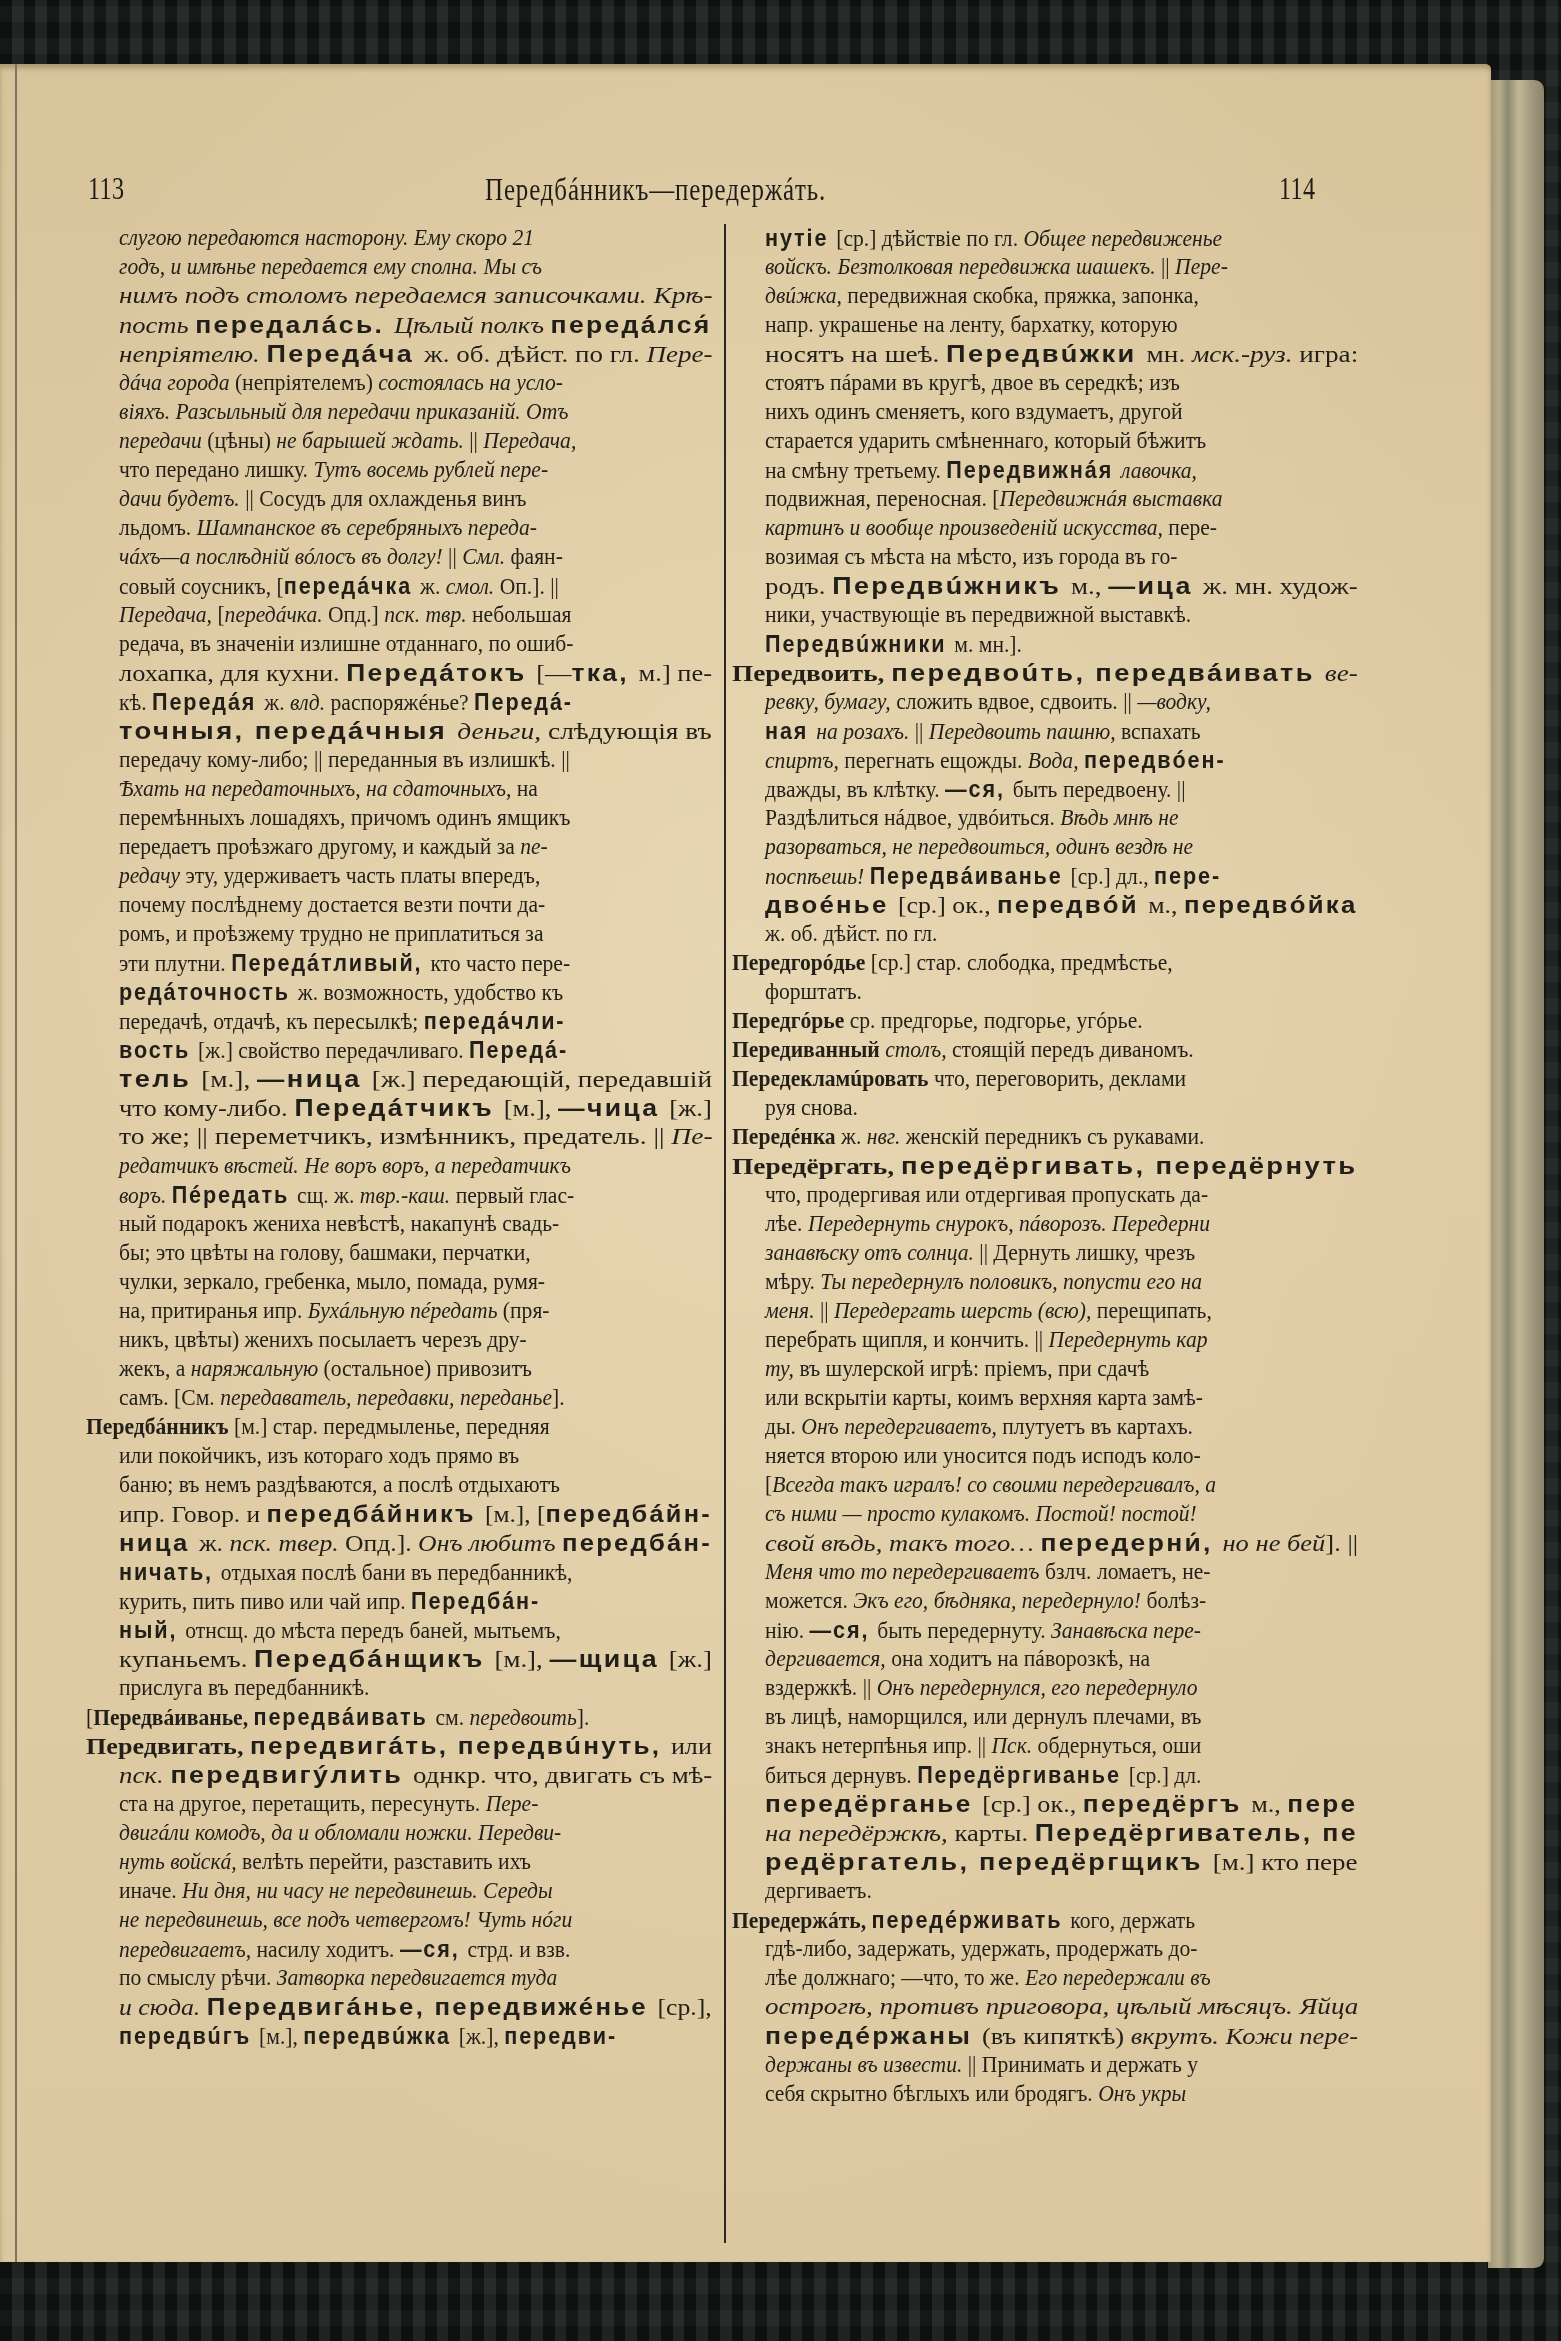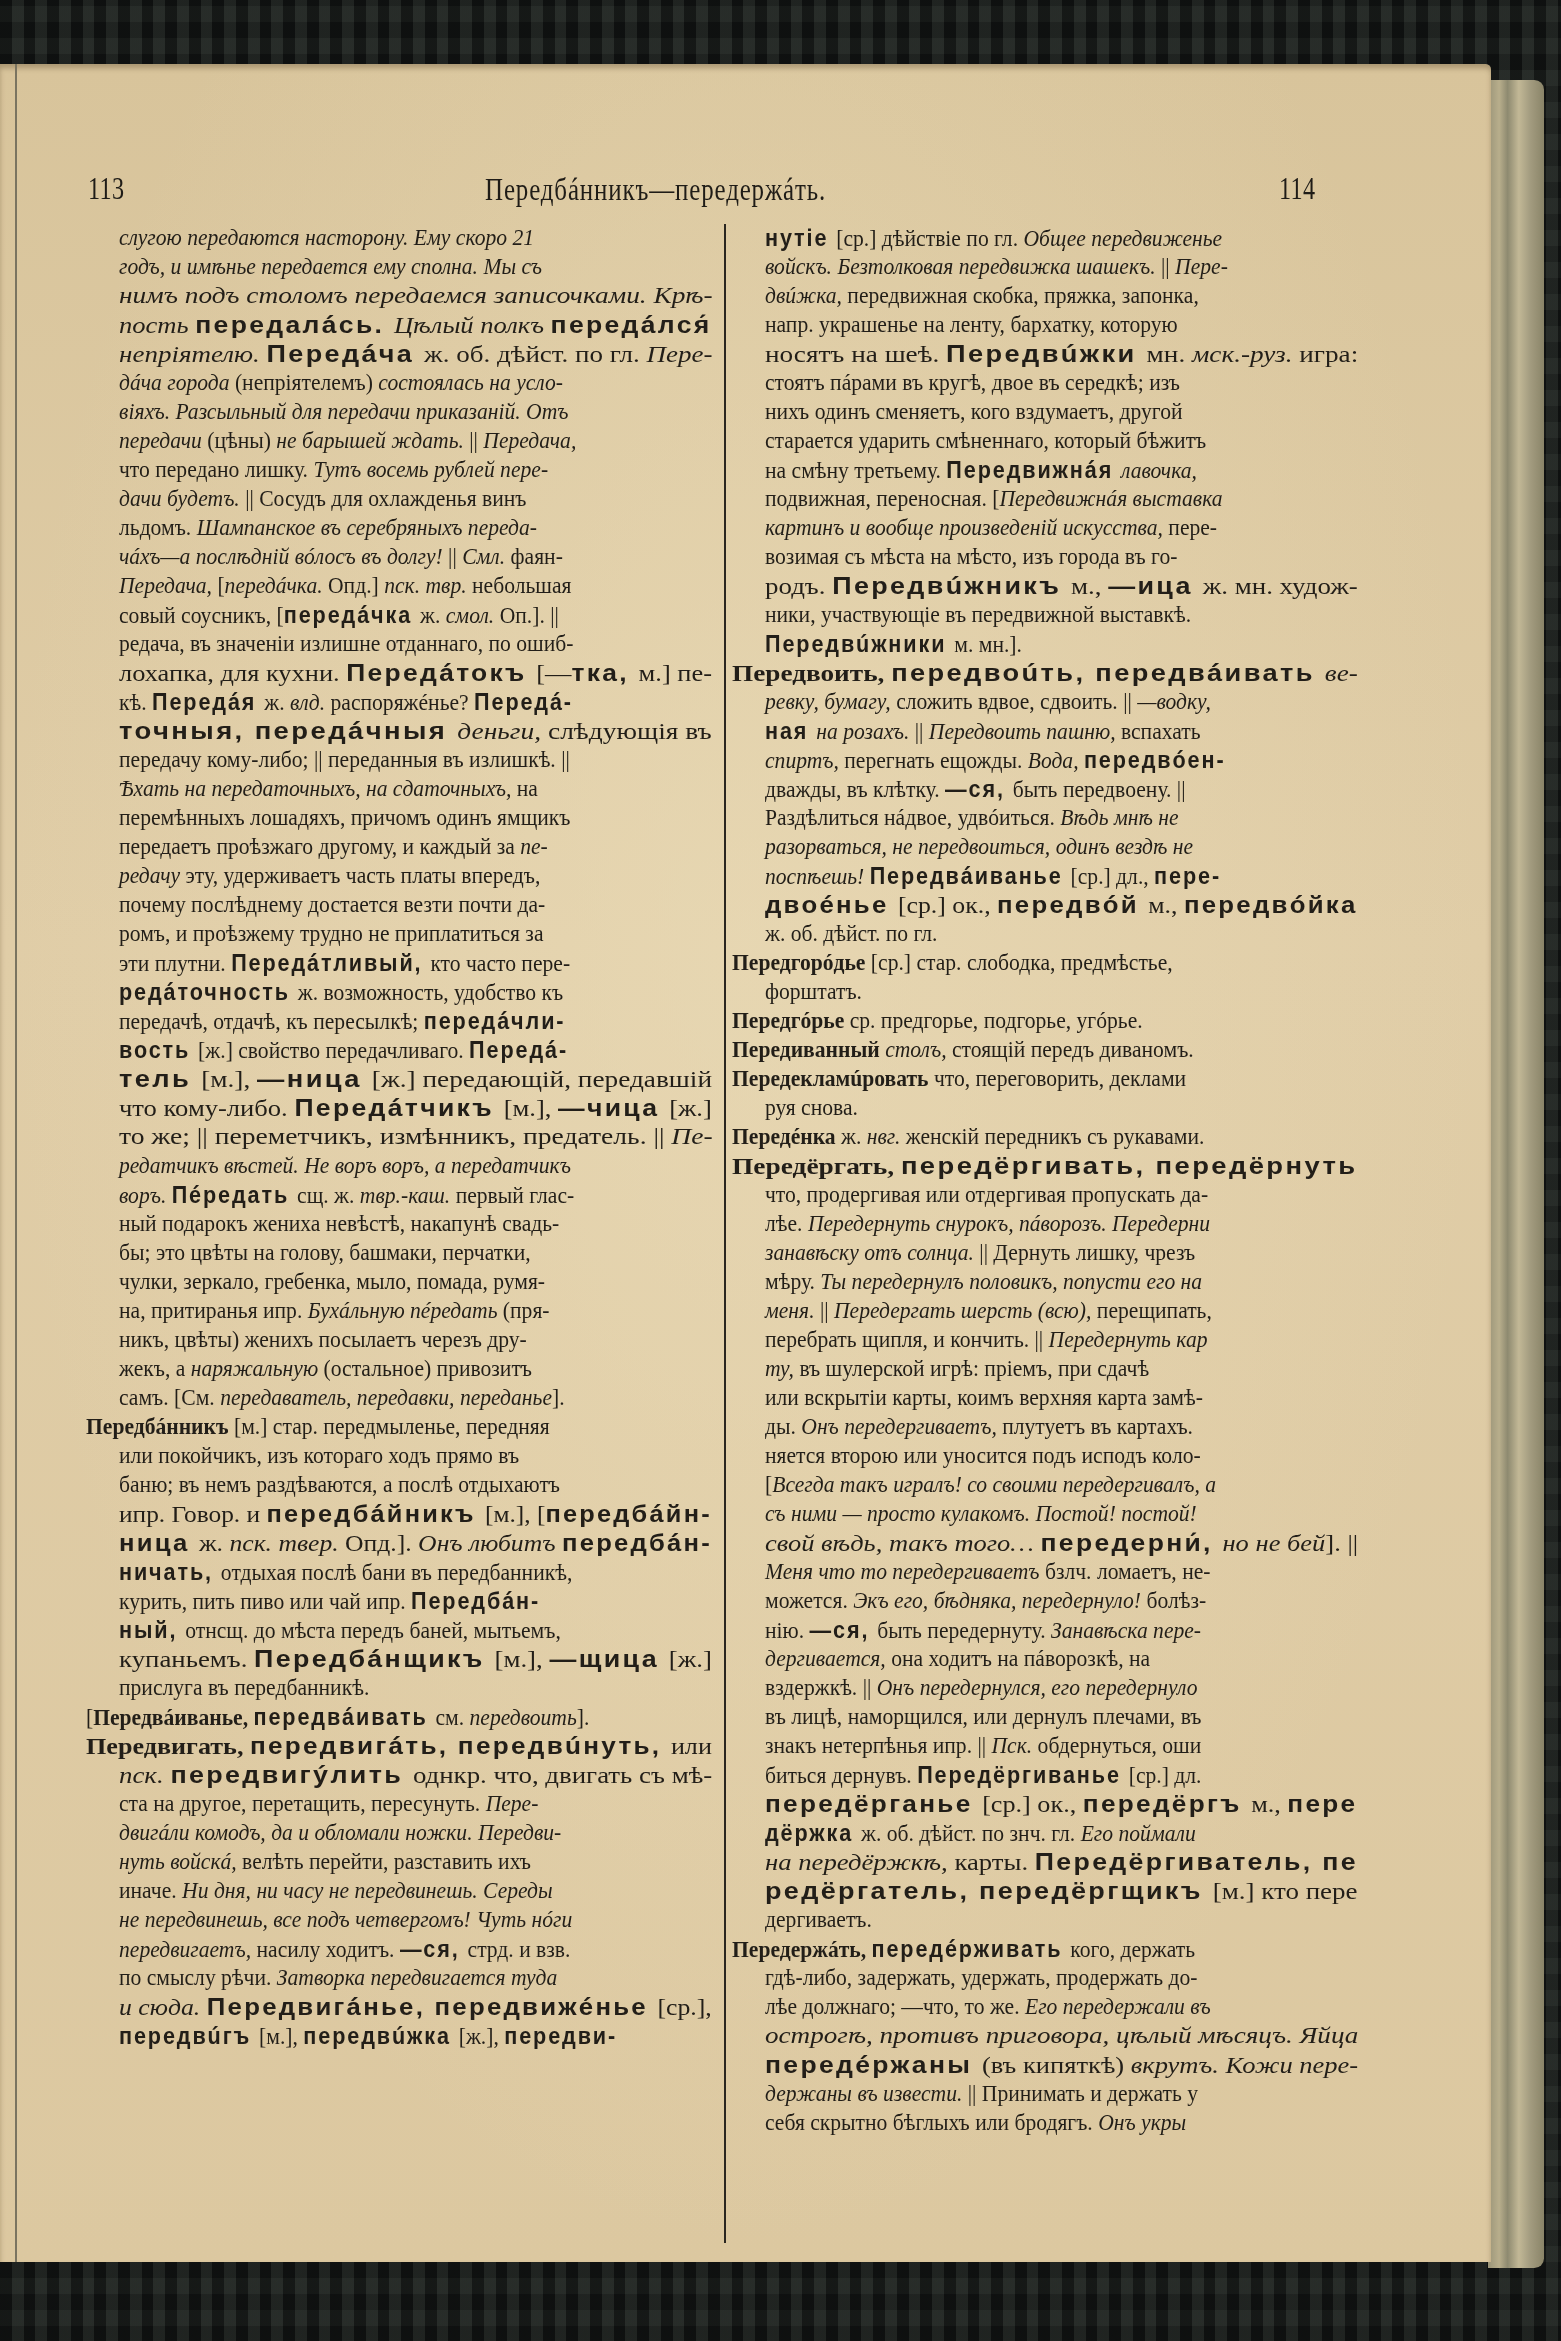--- a/index.html
+++ b/index.html
@@ -83,22 +83,22 @@
     <div class="line indent"><span class="inner" style="transform: scaleX(1.14);"><span class="i">нимъ подъ столомъ передаемся записочками. Крѣ-</span></span></div>
     <div class="line indent"><span class="inner" style="transform: scaleX(1.106);"><span class="i">пость </span><span class="b">передалáсь. </span><span class="i">Цѣлый полкъ </span><span class="b">передáлся́</span></span></div>
     <div class="line indent"><span class="inner" style="transform: scaleX(1.125);"><span class="i">непріятелю. </span><span class="b">Передáча </span><span class="r">ж. об. дѣйст. по гл. </span><span class="i">Пере-</span></span></div>
     <div class="line indent"><span class="inner" style="transform: scaleX(0.9);"><span class="i">дáча города </span><span class="r">(непріятелемъ) </span><span class="i">состоялась на усло-</span></span></div>
     <div class="line indent"><span class="inner" style="transform: scaleX(0.9);"><span class="i">віяхъ. Разсыльный для передачи приказаній. Отъ</span></span></div>
     <div class="line indent"><span class="inner" style="transform: scaleX(0.9);"><span class="i">передачи </span><span class="r">(цѣны) </span><span class="i">не барышей ждать. </span><span class="r">|| </span><span class="i">Передача,</span></span></div>
     <div class="line indent"><span class="inner" style="transform: scaleX(0.9);"><span class="r">что передано лишку. </span><span class="i">Тутъ восемь рублей пере-</span></span></div>
     <div class="line indent"><span class="inner" style="transform: scaleX(0.9);"><span class="i">дачи будетъ. </span><span class="r">|| Сосудъ для охлажденья винъ</span></span></div>
     <div class="line indent"><span class="inner" style="transform: scaleX(0.9);"><span class="r">льдомъ. </span><span class="i">Шампанское въ серебряныхъ переда-</span></span></div>
     <div class="line indent"><span class="inner" style="transform: scaleX(0.9);"><span class="i">чáхъ—а послѣдній вóлосъ въ долгу! </span><span class="r">|| </span><span class="i">Смл. </span><span class="r">фаян-</span></span></div>
+    <div class="line indent"><span class="inner" style="transform: scaleX(0.9);"><span class="r">совый соусникъ, [</span><span class="b">передáчка </span><span class="r">ж. </span><span class="i">смол. </span><span class="r">Оп.]. ||</span></span></div>
     <div class="line indent"><span class="inner" style="transform: scaleX(0.9);"><span class="i">Передача, </span><span class="r">[</span><span class="i">передáчка. </span><span class="r">Опд.] </span><span class="i">пск. твр. </span><span class="r">небольшая</span></span></div>
-    <div class="line indent"><span class="inner" style="transform: scaleX(0.9);"><span class="r">совый соусникъ, [</span><span class="b">передáчка </span><span class="r">ж. </span><span class="i">смол. </span><span class="r">Оп.]. ||</span></span></div>
     <div class="line indent"><span class="inner" style="transform: scaleX(0.9);"><span class="r">редача, въ значеніи излишне отданнаго, по ошиб-</span></span></div>
     <div class="line indent"><span class="inner" style="transform: scaleX(1.101);"><span class="r">лохапка, для кухни. </span><span class="b">Передáтокъ </span><span class="r">[—</span><span class="b">тка, </span><span class="r">м.] пе-</span></span></div>
     <div class="line indent"><span class="inner" style="transform: scaleX(0.9);"><span class="r">кѣ. </span><span class="b">Передáя </span><span class="r">ж. </span><span class="i">влд. </span><span class="r">распоряжéнье? </span><span class="b">Передá-</span></span></div>
     <div class="line indent"><span class="inner" style="transform: scaleX(1.144);"><span class="b">точныя, передáчныя </span><span class="i">деньги, </span><span class="r">слѣдующія въ</span></span></div>
     <div class="line indent"><span class="inner" style="transform: scaleX(0.9);"><span class="r">передачу кому-либо; || переданныя въ излишкѣ. ||</span></span></div>
     <div class="line indent"><span class="inner" style="transform: scaleX(0.9);"><span class="i">Ѣхать на передаточныхъ, на сдаточныхъ, </span><span class="r">на</span></span></div>
     <div class="line indent"><span class="inner" style="transform: scaleX(0.9);"><span class="r">перемѣнныхъ лошадяхъ, причомъ одинъ ямщикъ</span></span></div>
     <div class="line indent"><span class="inner" style="transform: scaleX(0.9);"><span class="r">передаетъ проѣзжаго другому, и каждый за </span><span class="i">пе-</span></span></div>
     <div class="line indent"><span class="inner" style="transform: scaleX(0.9);"><span class="i">редачу </span><span class="r">эту, удерживаетъ часть платы впередъ,</span></span></div>
     <div class="line indent"><span class="inner" style="transform: scaleX(0.9);"><span class="r">почему послѣднему достается везти почти да-</span></span></div>
@@ -192,21 +192,20 @@
     <div class="line indent"><span class="inner" style="transform: scaleX(1.104);"><span class="i">свой вѣдь, такъ того… </span><span class="b">передерни́, </span><span class="i">но не бей</span><span class="r">]. ||</span></span></div>
     <div class="line indent"><span class="inner" style="transform: scaleX(0.9);"><span class="i">Меня что то передергиваетъ </span><span class="r">бзлч. ломаетъ, не-</span></span></div>
     <div class="line indent"><span class="inner" style="transform: scaleX(0.9);"><span class="r">можется. </span><span class="i">Экъ его, бѣдняка, передернуло! </span><span class="r">болѣз-</span></span></div>
     <div class="line indent"><span class="inner" style="transform: scaleX(0.9);"><span class="r">нію. </span><span class="b">—ся, </span><span class="r">быть передернуту. </span><span class="i">Занавѣска пере-</span></span></div>
     <div class="line indent"><span class="inner" style="transform: scaleX(0.9);"><span class="i">дергивается, </span><span class="r">она ходитъ на пáворозкѣ, на</span></span></div>
     <div class="line indent"><span class="inner" style="transform: scaleX(0.9);"><span class="r">вздержкѣ. || </span><span class="i">Онъ передернулся, его передернуло</span></span></div>
     <div class="line indent"><span class="inner" style="transform: scaleX(0.9);"><span class="r">въ лицѣ, наморщился, или дернулъ плечами, въ</span></span></div>
     <div class="line indent"><span class="inner" style="transform: scaleX(0.9);"><span class="r">знакъ нетерпѣнья ипр. || </span><span class="i">Пск. </span><span class="r">обдернуться, оши</span></span></div>
     <div class="line indent"><span class="inner" style="transform: scaleX(0.9);"><span class="r">биться дернувъ. </span><span class="b">Передёргиванье </span><span class="r">[ср.] дл.</span></span></div>
     <div class="line indent"><span class="inner" style="transform: scaleX(1.091);"><span class="b">передёрганье </span><span class="r">[ср.] ок., </span><span class="b">передёргъ </span><span class="r">м., </span><span class="b">пере</span></span></div>
-    <div class="line indent"><span class="inner" style="transform: scaleX(0.9);"><span class="b">дёржка </span><span class="r">ж. об. дѣйст. по знч. гл. </span><span class="i">Его поймали</span></span></div>
     <div class="line indent"><span class="inner" style="transform: scaleX(1.112);"><span class="i">на передёржкѣ, </span><span class="r">карты. </span><span class="b">Передёргиватель, пе</span></span></div>
     <div class="line indent"><span class="inner" style="transform: scaleX(1.125);"><span class="b">редёргатель, передёргщикъ </span><span class="r">[м.] кто пере</span></span></div>
     <div class="line indent"><span class="inner" style="transform: scaleX(0.9);"><span class="r">дергиваетъ.</span></span></div>
     <div class="line hang"><span class="inner" style="transform: scaleX(0.9);"><span class="hw">Передержáть, </span><span class="b">передéрживать </span><span class="r">кого, держать</span></span></div>
     <div class="line indent"><span class="inner" style="transform: scaleX(0.9);"><span class="r">гдѣ-либо, задержать, удержать, продержать до-</span></span></div>
     <div class="line indent"><span class="inner" style="transform: scaleX(0.9);"><span class="r">лѣе должнаго; —что, то же. </span><span class="i">Его передержали въ</span></span></div>
     <div class="line indent"><span class="inner" style="transform: scaleX(1.13);"><span class="i">острогѣ, противъ приговора, цѣлый мѣсяцъ. Яйца</span></span></div>
     <div class="line indent"><span class="inner" style="transform: scaleX(1.105);"><span class="b">передéржаны </span><span class="r">(въ кипяткѣ) </span><span class="i">вкрутъ. Кожи пере-</span></span></div>
     <div class="line indent"><span class="inner" style="transform: scaleX(0.9);"><span class="i">держаны въ извести. </span><span class="r">|| Принимать и держать у</span></span></div>
     <div class="line indent"><span class="inner" style="transform: scaleX(0.9);"><span class="r">себя скрытно бѣглыхъ или бродягъ. </span><span class="i">Онъ укры</span></span></div>

